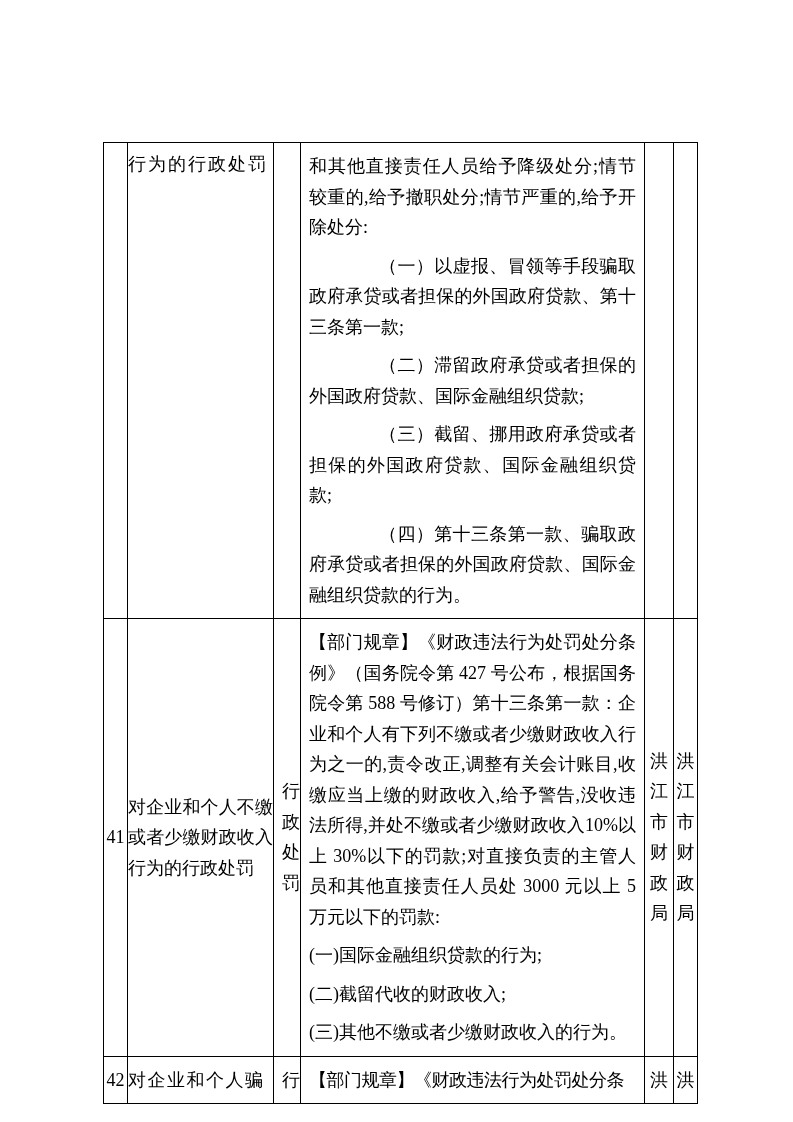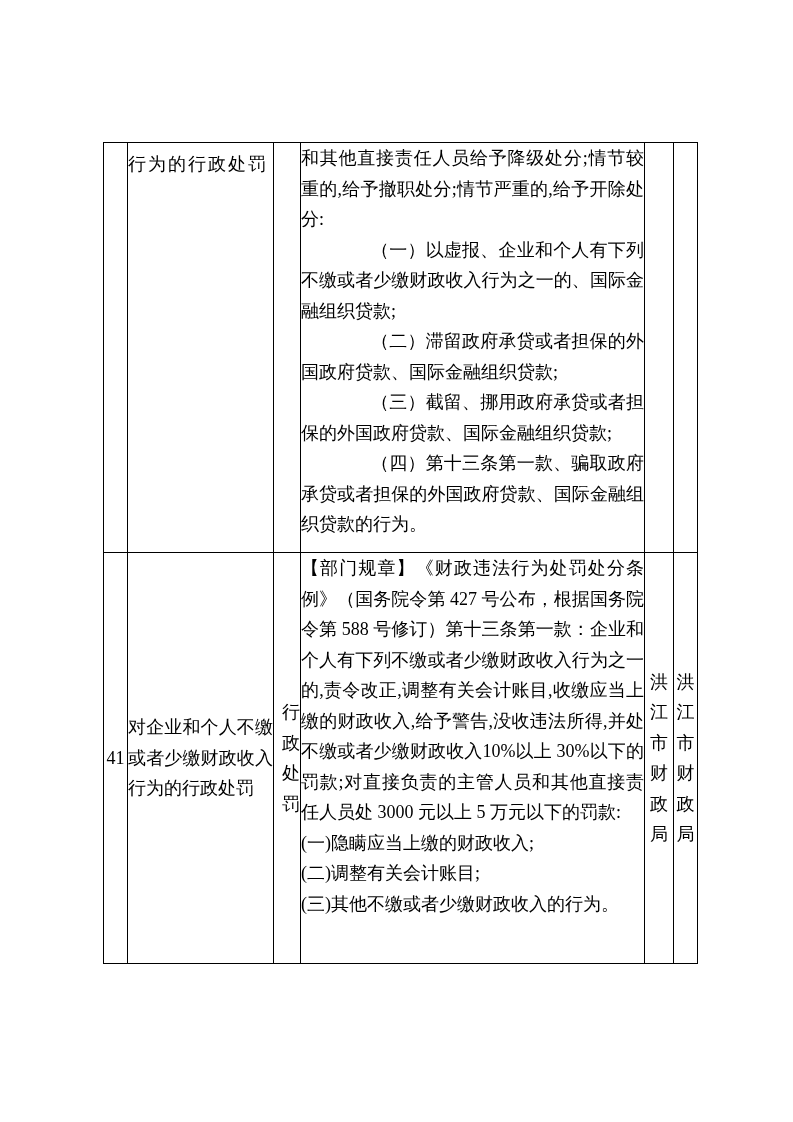--- a/index.html
+++ b/index.html
@@ -67,21 +67,21 @@
     text-align: right;
     line-height: 30px;
     padding: 0;
   }
   td.cell-basis {
     vertical-align: top;
     padding: 4px 5px 0 7px;
     text-align: justify;
   }
   td.cell-basis p {
-    margin: 0;
+    margin: 8px;
     padding: 0;
   }
   td.cell-basis p.ind {
     text-indent: 70px;
   }
   td.cell-basis.clip-line {
     white-space: nowrap;
     letter-spacing: -0.5px;
     padding-top: 0;
     vertical-align: middle;
@@ -119,21 +119,21 @@
         <span></span>
       </td>
       <td class="cell-name v-top">
         <span>行为的行政处罚</span>
       </td>
       <td class="cell-cat">
         <span></span>
       </td>
       <td class="cell-basis">
         <p>和其他直接责任人员给予降级处分;情节较重的,给予撤职处分;情节严重的,给予开除处分:</p>
-        <p class="ind">（一）以虚报、企业和个人有下列不缴或者少缴财政收入行为之一的、国际金融组织贷款;</p>
+        <p class="ind">（一）以虚报、冒领等手段骗取政府承贷或者担保的外国政府贷款、第十三条第一款;</p>
         <p class="ind">（二）滞留政府承贷或者担保的外国政府贷款、国际金融组织贷款;</p>
         <p class="ind">（三）截留、挪用政府承贷或者担保的外国政府贷款、国际金融组织贷款;</p>
         <p class="ind">（四）第十三条第一款、骗取政府承贷或者担保的外国政府贷款、国际金融组织贷款的行为。</p>
       </td>
       <td class="cell-auth">
         <span></span>
       </td>
       <td class="cell-auth">
         <span></span>
       </td>
@@ -144,27 +144,47 @@
         <span>41</span>
       </td>
       <td class="cell-name">
         <span>对企业和个人不缴或者少缴财政收入行为的行政处罚</span>
       </td>
       <td class="cell-cat">
         <span>行政处罚</span>
       </td>
       <td class="cell-basis">
         <p>【部门规章】《财政违法行为处罚处分条例》（国务院令第 427 号公布，根据国务院令第 588 号修订）第十三条第一款：企业和个人有下列不缴或者少缴财政收入行为之一的,责令改正,调整有关会计账目,收缴应当上缴的财政收入,给予警告,没收违法所得,并处不缴或者少缴财政收入10%以上 30%以下的罚款;对直接负责的主管人员和其他直接责任人员处 3000 元以上 5 万元以下的罚款:</p>
-        <p>(一)隐瞒应当上缴的财政收入;</p>
-        <p>(二)调整有关会计账目;</p>
+        <p>(一)国际金融组织贷款的行为;</p>
+        <p>(二)截留代收的财政收入;</p>
         <p>(三)其他不缴或者少缴财政收入的行为。</p>
       </td>
       <td class="cell-auth">
         <span>洪江市财政局</span>
       </td>
       <td class="cell-auth">
         <span>洪江市财政局</span>
       </td>
     </tr>
 
+    <tr class="row-42">
+      <td class="cell-num">
+        <span>42</span>
+      </td>
+      <td class="cell-name one-line">
+        <span>对企业和个人骗</span>
+      </td>
+      <td class="cell-cat">
+        <span>行</span>
+      </td>
+      <td class="cell-basis clip-line">
+        <p>【部门规章】《财政违法行为处罚处分条</p>
+      </td>
+      <td class="cell-auth">
+        <span>洪</span>
+      </td>
+      <td class="cell-auth">
+        <span>洪</span>
+      </td>
+    </tr>
   </tbody>
     </table>
 </div>
 
 </body></html>

